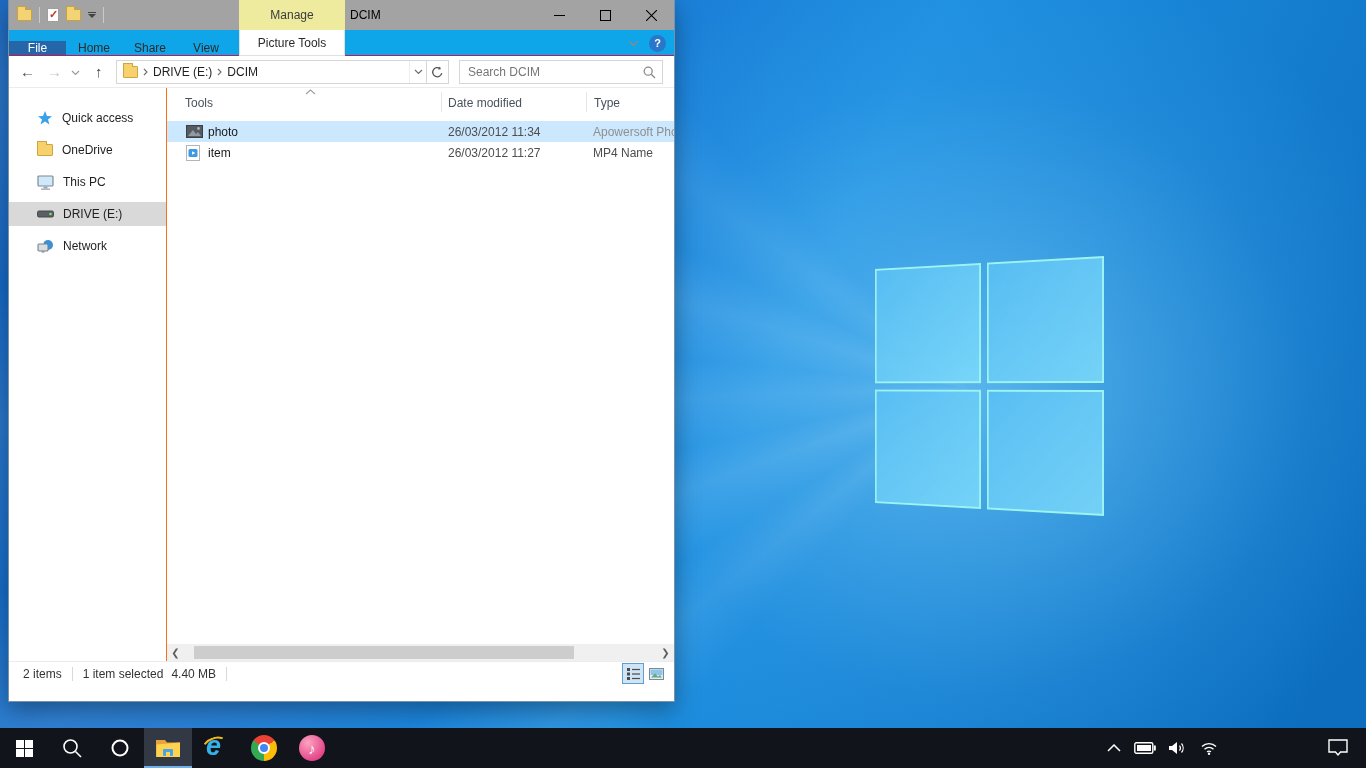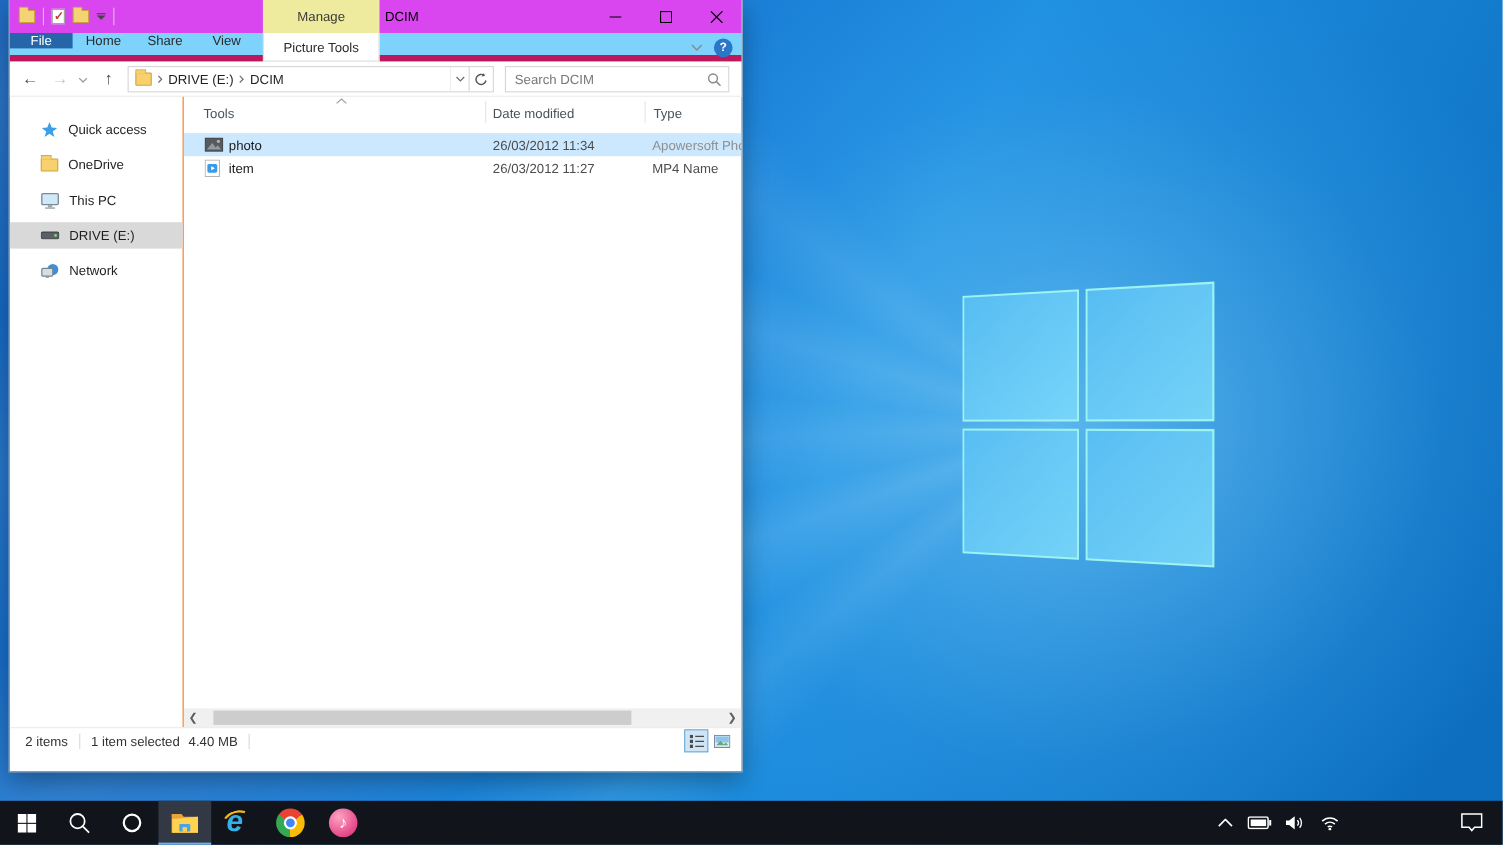--- a/index.html
+++ b/index.html
@@ -23,40 +23,40 @@
     display:grid; grid-template-columns:1fr 1fr; grid-template-rows:1fr 1fr; gap:7px;
     transform:perspective(700px) rotateY(-17deg); transform-origin:100% 50%; }
   .winlogo .pane { border:2px solid var(--logo-border);
     background:linear-gradient(135deg, rgba(88,190,243,.92), rgba(125,218,250,.85)); }
 
   
   .explorer { position:absolute; left:8px; top:0; width:667px; height:702px;
     background:#fff; border:1px solid #7a92a8; border-top:none;
     box-shadow:0 8px 22px rgba(0,0,0,.35); }
 
-  .titlebar { position:relative; height:30px; background:#d946ef; }
+  .titlebar { position:relative; height:30px; background:#a3a3a3; }
   .qat { position:absolute; left:8px; top:0; height:30px; display:flex; align-items:center; gap:7px; }
   .qat .sep { width:1px; height:16px; background:#c9c9c9; }
   .mini-folder { width:15px; height:12px; background:#f3d374; border:1px solid #caa23c; border-radius:1px; position:relative; }
   .mini-folder:before { content:""; position:absolute; left:-1px; top:-4px; width:7px; height:3px;
     background:#f3d374; border:1px solid #caa23c; border-bottom:none; border-radius:1px 1px 0 0; }
   .mini-doc { width:12px; height:14px; background:#fff; border:1px solid #9e9e9e; position:relative; }
   .mini-doc:after { content:"✓"; position:absolute; left:1px; top:-1px; color:#c0392b; font-size:11px; font-weight:bold; }
   .qat-drop { display:flex; flex-direction:column; align-items:center; gap:1px; }
   .qat-drop .bar { width:8px; height:1.5px; background:#444; }
   .qat-drop .tri { width:0; height:0; border-left:4px solid transparent; border-right:4px solid transparent; border-top:4px solid #444; }
 
   .ctx-tab { position:absolute; left:230px; top:0; width:106px; height:30px;
     background:var(--ctx-yellow); display:flex; align-items:center; justify-content:center; color:#3c3c3c; }
   .win-title { position:absolute; left:341px; top:0; height:30px; display:flex; align-items:center; color:#000; }
   .winbtns { position:absolute; right:0; top:0; height:30px; display:flex; }
   .winbtn { width:46px; height:30px; display:flex; align-items:center; justify-content:center; }
   .winbtn svg { stroke:#000; }
 
-  .tabrow { position:relative; height:26px; background:#7dd3fc; border-bottom:6px solid #be185d; display:flex; align-items:flex-start; }
+  .tabrow { position:relative; height:26px; background:#0ea5e9; border-bottom:1px solid #be185d; display:flex; align-items:flex-end; }
   .tab { display:flex; align-items:center; justify-content:center; width:56px; color:#2b2b2b; }
   .tab.file { width:57px; background:var(--accent); color:#fff; }
   .tab.ctx { position:absolute; left:230px; top:0; width:106px; height:26px;
     border:1px solid #e0e0e0; border-top:none; background:#fff; }
   .ribbon-right { position:absolute; right:8px; top:0; height:26px; display:flex; align-items:center; gap:10px; }
   .help-circle { width:17px; height:17px; border-radius:50%; background:#2a76c9; color:#fff;
     display:flex; align-items:center; justify-content:center; font-weight:bold; font-size:11px; }
 
   .navbar { position:relative; height:32px; background:#fff; border-bottom:1px solid #ececec;
     display:flex; align-items:center; }

